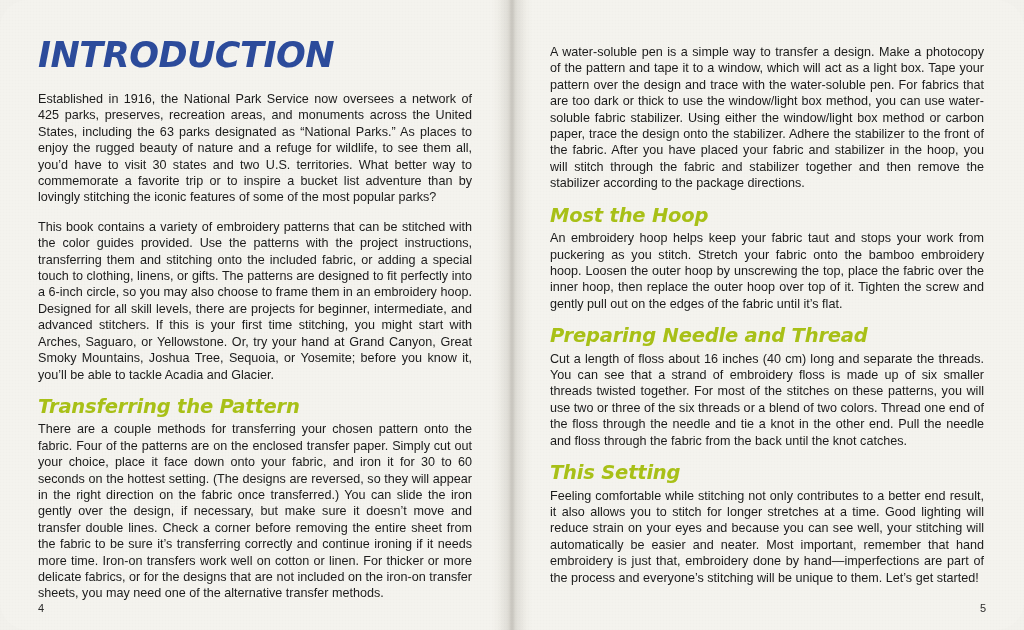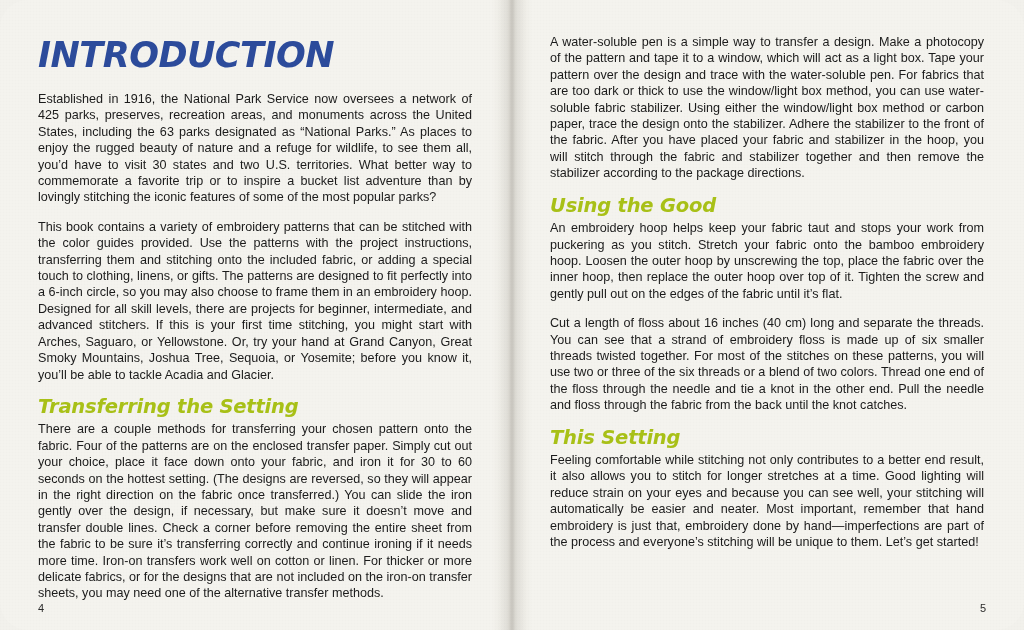--- a/index.html
+++ b/index.html
@@ -45,21 +45,21 @@
     box-sizing: border-box;
   }
   .page-left {
     left: 0;
     width: 512px;
     padding: 34px 40px 0 38px;
   }
   .page-right {
     left: 512px;
     width: 512px;
-    padding: 34px 40px 0 38px;
+    padding: 44px 40px 0 38px;
   }
   .col {
     width: 434px;
   }
   h1.title {
     font-family: "DejaVu Sans", sans-serif;
     font-weight: bold;
     font-style: italic;
     font-size: 35px;
     line-height: 1;
@@ -116,33 +116,34 @@
 <body>
 
 <div class="spread">
   <div class="paper-texture"></div>
 
   <div class="page page-left">
     <div class="col">
       <h1 class="title">Introduction</h1>
       <p class="body">Established in 1916, the National Park Service now oversees a network of 425 parks, preserves, recreation areas, and monuments across the United States, including the 63 parks designated as “National Parks.” As places to enjoy the rugged beauty of nature and a refuge for wildlife, to see them all, you’d have to visit 30 states and two U.S. territories. What better way to commemorate a favorite trip or to inspire a bucket list adventure than by lovingly stitching the iconic features of some of the most popular parks?</p>
       <p class="body">This book contains a variety of embroidery patterns that can be stitched with the color guides provided. Use the patterns with the project instructions, transferring them and stitching onto the included fabric, or adding a special touch to clothing, linens, or gifts. The patterns are designed to fit perfectly into a 6-inch circle, so you may also choose to frame them in an embroidery hoop. Designed for all skill levels, there are projects for beginner, intermediate, and advanced stitchers. If this is your first time stitching, you might start with Arches, Saguaro, or Yellowstone. Or, try your hand at Grand Canyon, Great Smoky Mountains, Joshua Tree, Sequoia, or Yosemite; before you know it, you’ll be able to tackle Acadia and Glacier.</p>
-      <h2 class="head">Transferring the Setting</h2>
+      <h2 class="head">Transferring the Pattern</h2>
       <p class="body">There are a couple methods for transferring your chosen pattern onto the fabric. Four of the patterns are on the enclosed transfer paper. Simply cut out your choice, place it face down onto your fabric, and iron it for 30 to 60 seconds on the hottest setting. (The designs are reversed, so they will appear in the right direction on the fabric once transferred.) You can slide the iron gently over the design, if necessary, but make sure it doesn’t move and transfer double lines. Check a corner before removing the entire sheet from the fabric to be sure it’s transferring correctly and continue ironing if it needs more time. Iron-on transfers work well on cotton or linen. For thicker or more delicate fabrics, or for the designs that are not included on the iron-on transfer sheets, you may need one of the alternative transfer methods.</p>
     </div>
     <div class="folio folio-left">4</div>
   </div>
 
   <div class="page page-right">
     <div class="col">
       <p class="body">A water-soluble pen is a simple way to transfer a design. Make a photocopy of the pattern and tape it to a window, which will act as a light box. Tape your pattern over the design and trace with the water-soluble pen. For fabrics that are too dark or thick to use the window/light box method, you can use water-soluble fabric stabilizer. Using either the window/light box method or carbon paper, trace the design onto the stabilizer. Adhere the stabilizer to the front of the fabric. After you have placed your fabric and stabilizer in the hoop, you will stitch through the fabric and stabilizer together and then remove the stabilizer according to the package directions.</p>
 
-      <h2 class="head">Using the Good</h2>
+      <h2 class="head">Most the Hoop</h2>
       <p class="body">An embroidery hoop helps keep your fabric taut and stops your work from puckering as you stitch. Stretch your fabric onto the bamboo embroidery hoop. Loosen the outer hoop by unscrewing the top, place the fabric over the inner hoop, then replace the outer hoop over top of it. Tighten the screw and gently pull out on the edges of the fabric until it’s flat.</p>
 
+      <h2 class="head">Preparing Needle and Thread</h2>
       <p class="body">Cut a length of floss about 16 inches (40 cm) long and separate the threads. You can see that a strand of embroidery floss is made up of six smaller threads twisted together. For most of the stitches on these patterns, you will use two or three of the six threads or a blend of two colors. Thread one end of the floss through the needle and tie a knot in the other end. Pull the needle and floss through the fabric from the back until the knot catches.</p>
 
       <h2 class="head">This Setting</h2>
       <p class="body">Feeling comfortable while stitching not only contributes to a better end result, it also allows you to stitch for longer stretches at a time. Good lighting will reduce strain on your eyes and because you can see well, your stitching will automatically be easier and neater. Most important, remember that hand embroidery is just that, embroidery done by hand—imperfections are part of the process and everyone’s stitching will be unique to them. Let’s get started!</p>
     </div>
     <div class="folio folio-right">5</div>
   </div>
 
   <div class="gutter-shadow"></div>
 </div>

